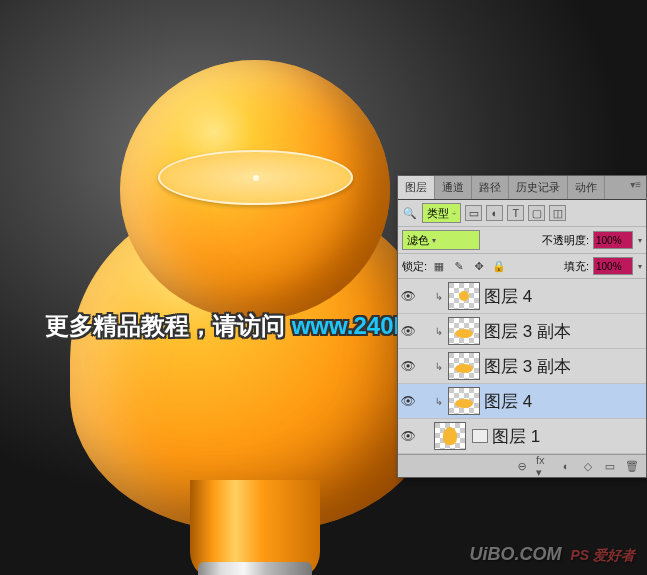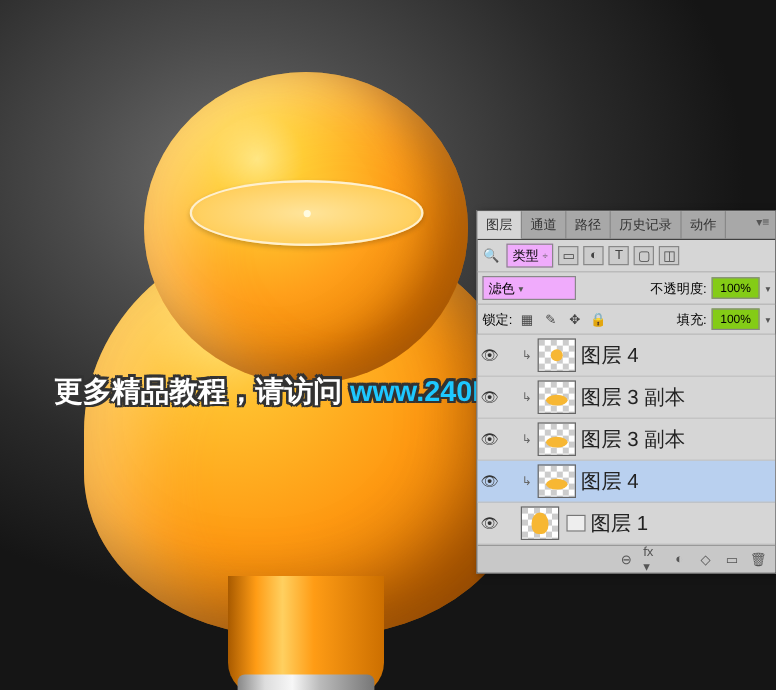--- a/index.html
+++ b/index.html
@@ -18,23 +18,23 @@
 
 .panel{position:absolute;right:0;top:175px;width:248px;background:#d6d6d6;border:1px solid #5a5a5a;box-shadow:2px 2px 6px rgba(0,0,0,.4)}
 .tabs{display:flex;background:#a8a8a8;border-bottom:1px solid #404040;font-size:11px}
 .tab{padding:4px 7px;color:#333;cursor:default}
 .tab.active{background:#d6d6d6;border-right:1px solid #888}
 .tab:not(.active){border-right:1px solid #888}
 .tabs .spacer{flex:1}
 .mini{padding:3px 5px;font-size:10px;color:#555}
 
 .row{display:flex;align-items:center;padding:3px 4px;border-bottom:1px solid #b5b5b5;gap:4px;font-size:11px}
-.sel{height:18px;background:#f0abfc;border:1px solid #888;display:inline-flex;align-items:center;padding:0 4px;gap:3px;font-size:11px}
+.sel{height:18px;background:#bef264;border:1px solid #888;display:inline-flex;align-items:center;padding:0 4px;gap:3px;font-size:11px}
 .sel .arr{font-size:8px;color:#555}
-.num-field{width:34px;height:16px;background:#84cc16;border:1px solid #888;font-size:10px;text-align:right;padding:0 2px;display:inline-flex;align-items:center;justify-content:center}
+.num-field{width:34px;height:16px;background:#be185d;border:1px solid #888;font-size:10px;text-align:right;padding:0 2px;display:inline-flex;align-items:center;justify-content:flex-start}
 .pct-arr{font-size:8px;color:#555;margin-left:1px}
 .ico{width:16px;height:16px;display:inline-flex;align-items:center;justify-content:center;font-size:11px;color:#444}
 .ico.box{border:1px solid #888;background:#ccc;width:15px;height:14px}
 
 .layers{max-height:230px;overflow:auto;background:#d6d6d6}
 .layer{display:flex;align-items:center;padding:3px 2px;border-bottom:1px solid #c0c0c0;gap:4px}
 .layer.sel-row{background:#b9d0ef}
 .eye{width:16px;text-align:center;font-size:12px;color:#333}
 .link{width:10px}
 .thumb{width:30px;height:26px;border:1px solid #666;background:#fff;position:relative;flex-shrink:0}
@@ -58,20 +58,24 @@
     <div class="neck"></div>
     <div class="base"></div>
     <div class="bulb-top"></div>
     <div class="slice"></div>
   </div>
 
   <div class="overlay-text">
     <span>更多精品教程，请访问 </span><span class="url">www.240PS.com</span>
   </div>
 
+  <div class="watermark">
+    <span>UiBO.COM</span>
+    <span class="brand">PS 爱好者</span>
+  </div>
 
   <div class="panel">
     <div class="tabs">
       <div class="tab active">图层</div>
       <div class="tab">通道</div>
       <div class="tab">路径</div>
       <div class="tab">历史记录</div>
       <div class="tab">动作</div>
       <div class="spacer"></div>
       <div class="mini">▾≡</div>

